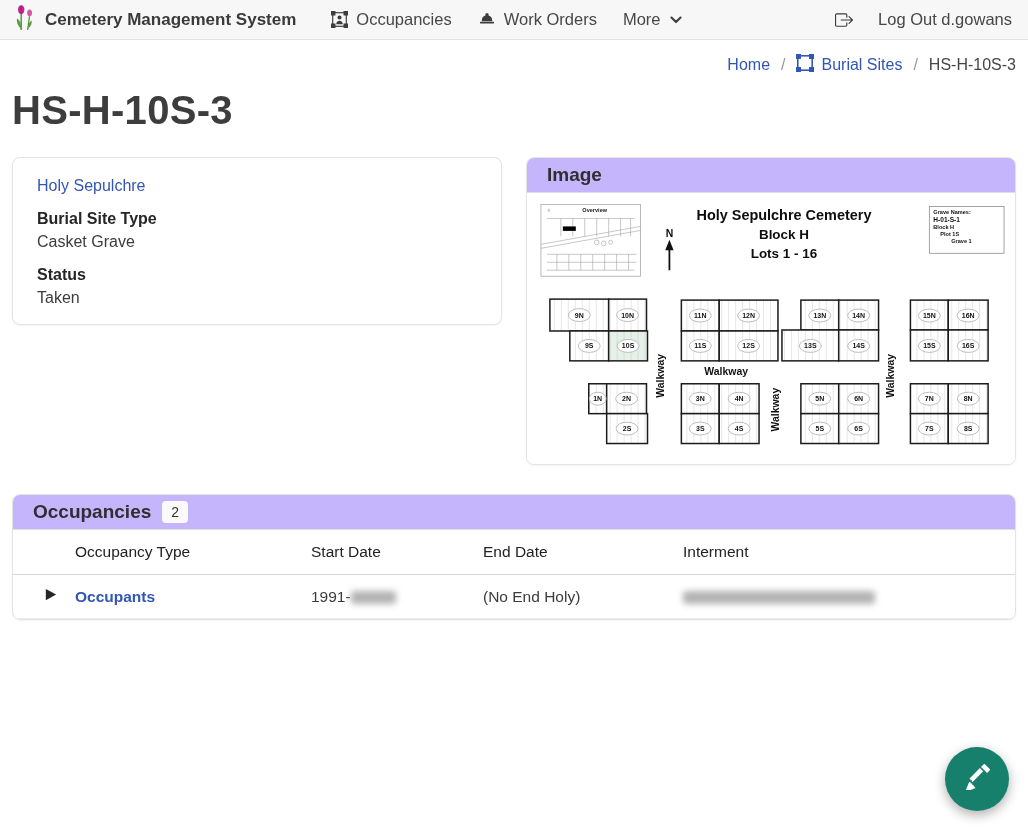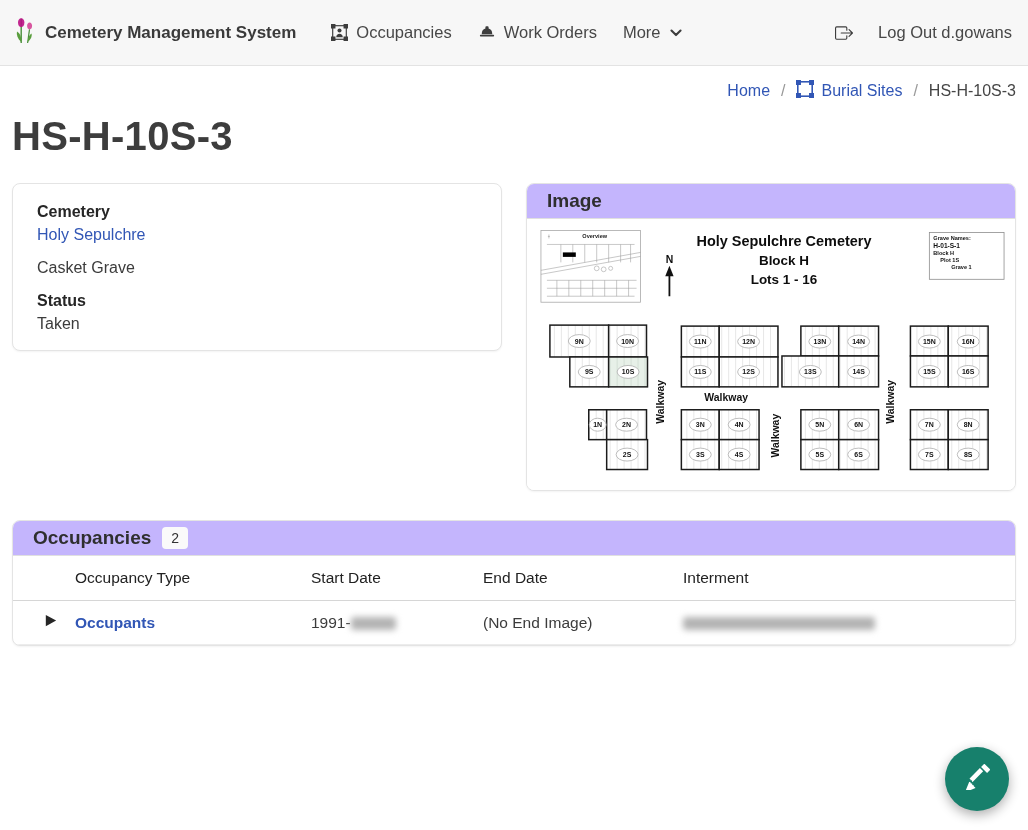--- a/index.html
+++ b/index.html
@@ -6,21 +6,21 @@
   html, body { width: 1028px; height: 830px; }
   body {
     font-family: "Liberation Sans", sans-serif;
     background: #ffffff;
     color: #333;
     position: relative;
     overflow: hidden;
   }
   
   .navbar {
-    height: 66px;
+    height: 40px;
     background: #f7f7f7;
     border-bottom: 1px solid #e3e3e3;
     display: flex;
     align-items: center;
     padding: 0 14px;
   }
   .brand { display: flex; align-items: center; gap: 9px; cursor: pointer; }
   .brand-text { font-size: 17px; font-weight: 700; color: #3a3a3a; }
   .nav-links { display: flex; align-items: center; margin-left: 22px; }
   .nav-item {
@@ -183,24 +183,24 @@
   <span class="crumb-sep">/</span>
   <span class="crumb-current">HS-H-10S-3</span>
 </div>
 
 <h1 class="page-title">HS-H-10S-3</h1>
 
 <div class="cards-row">
 
   <div class="card details-card">
     <div class="field">
-      <div class="field-label">Cemetery</div>
       <div class="field-value"><a class="link">Holy Sepulchre</a></div>
     </div>
     <div class="field">
+      <div class="field-label">Burial Site Type</div>
       <div class="field-value">Casket Grave</div>
     </div>
     <div class="field">
       <div class="field-label">Status</div>
       <div class="field-value">Taken</div>
     </div>
   </div>
 
   <div class="card image-card">
     <div class="card-header">
@@ -390,21 +390,21 @@
       <tr>
         <td class="cell-icon">
           <span>
             <svg width="15" height="15" viewBox="0 0 16 16">
                 <path d="M3 2l11 6-11 6z" fill="#262626"></path>
               </svg>
           </span>
         </td>
         <td><a class="link type-link">Occupants</a></td>
         <td><span>1991-</span><span class="redact r-date"></span></td>
-        <td>(No End Image)</td>
+        <td>(No End Holy)</td>
         <td><span class="redact r-occ-lg"></span></td>
       </tr>
     </tbody>
   </table>
 </div>
 
 <div class="fab">
   <span>
     <svg width="26" height="26" viewBox="0 0 16 16" fill="#ffffff">
       <path d="M12.854.146a.5.5 0 0 0-.707 0L10.5 1.793 14.207 5.5l1.647-1.646a.5.5 0 0 0 0-.708l-3-3zm.646 6.061L9.793 2.5 3.293 9H3.5a.5.5 0 0 1 .5.5v.5h.5a.5.5 0 0 1 .5.5v.5h.293l6.5-6.5zm-7.468 7.468A.5.5 0 0 1 6 13.5V13h-.5a.5.5 0 0 1-.5-.5V12h-.5a.5.5 0 0 1-.5-.5V11h-.5a.5.5 0 0 1-.175-.032l-.179.178a.5.5 0 0 0-.11.168l-2 5a.5.5 0 0 0 .65.65l5-2a.5.5 0 0 0 .168-.11l.178-.178z"></path>

